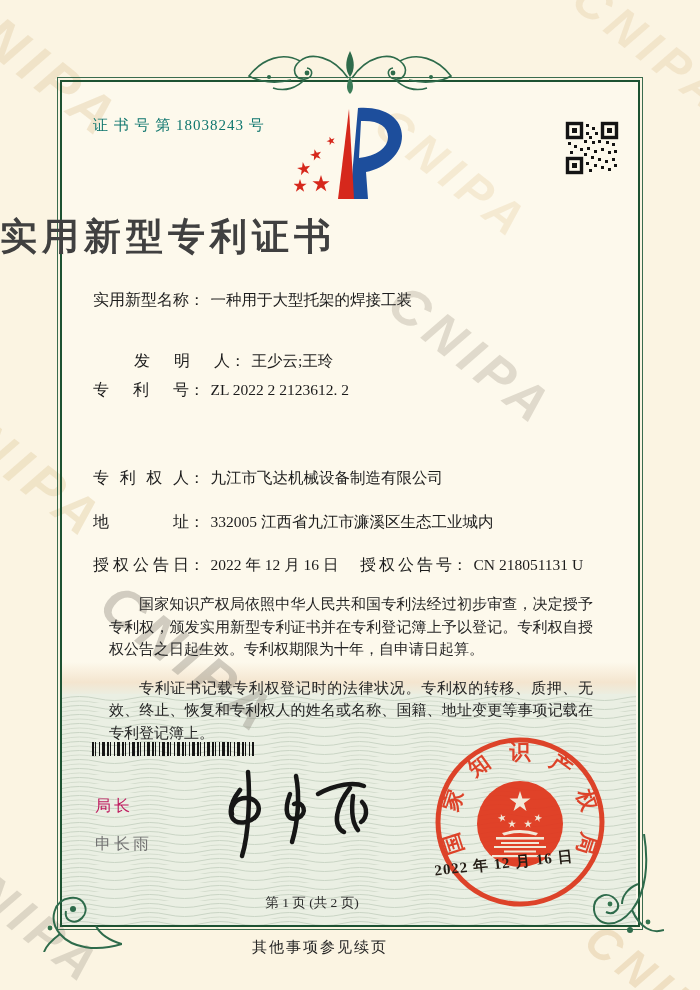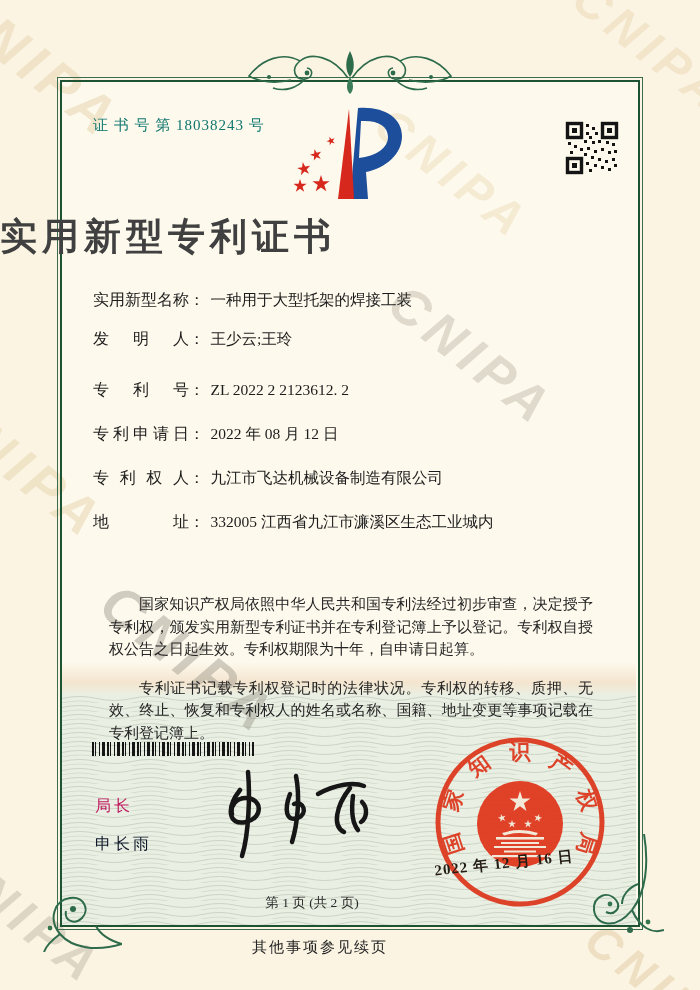--- a/index.html
+++ b/index.html
@@ -47,21 +47,21 @@
   .body-text{position:absolute;left:93px;top:577px;width:516px;z-index:3;
     font-size:15px;line-height:22.5px;text-align:justify;color:#242424;}
   .body-text p{margin:16px;text-indent:2em;}
 
   .barcode{position:absolute;left:92px;top:742px;width:162px;height:14px;z-index:3;
     background:repeating-linear-gradient(90deg,#161616 0 2px,transparent 2px 3px,#161616 3px 4px,transparent 4px 7px,#161616 7px 8px,transparent 8px 10px,#161616 10px 13px,transparent 13px 15px);}
 
   .director-title{position:absolute;left:95px;top:796px;z-index:3;font-size:16px;letter-spacing:3px;
     font-family:"Liberation Sans","DejaVu Sans",sans-serif;color:#be185d;}
   .director-name{position:absolute;left:95px;top:834px;z-index:3;font-size:16px;letter-spacing:3px;
-    font-family:"Liberation Sans","DejaVu Sans",sans-serif;color:#0f172a;}
+    font-family:"Liberation Sans","DejaVu Sans",sans-serif;color:#737373;}
   .signature{position:absolute;left:202px;top:760px;z-index:3;}
 
   .seal{position:absolute;left:428px;top:732px;z-index:4;opacity:.95;}
   .seal-date{position:absolute;left:434px;top:852px;width:180px;z-index:5;
     font-size:15px;font-weight:600;letter-spacing:1px;color:#241d16;transform:rotate(-6deg);}
 
   .page-num{position:absolute;left:0;top:894px;width:624px;text-align:center;z-index:3;font-size:13.5px;color:#2a2a2a;}
   .cont-note{position:absolute;left:0;top:938px;width:640px;text-align:center;z-index:3;font-size:15px;letter-spacing:2px;color:#242424;}
 </style>
 </head>
@@ -191,34 +191,37 @@
         <rect x="25" y="49" width="3" height="3"></rect>
         <rect x="50" y="44" width="3" height="3"></rect>
     </g>
   </svg>
 
   <div class="title">实用新型专利证书</div>
 
   <div class="field-row" style="top:290px;">
     <span class="flabel">实用新型名称</span><span class="fcolon">：</span><span class="fvalue">一种用于大型托架的焊接工装</span>
   </div>
-  <div class="field-row" style="top:329px;">
+  <div class="field-row" style="top:351px;margin-left:41px;">
     <span class="flabel">发明人</span><span class="fcolon">：</span><span class="fvalue">王少云;王玲</span>
   </div>
   <div class="field-row" style="top:380px;">
     <span class="flabel">专利号</span><span class="fcolon">：</span><span class="fvalue">ZL 2022 2 2123612. 2</span>
   </div>
-  <div class="field-row" style="top:424px;">
-    <span class="flabel">专利申请日</span><span class="fcolon">：</span><span class="fvalue">2022 年 08 月 12 日</span>
-  </div>
   <div class="field-row" style="top:468px;">
     <span class="flabel">专利权人</span><span class="fcolon">：</span><span class="fvalue">九江市飞达机械设备制造有限公司</span>
   </div>
   <div class="field-row" style="top:512px;">
     <span class="flabel">地址</span><span class="fcolon">：</span><span class="fvalue">332005 江西省九江市濂溪区生态工业城内</span>
+  </div>
+  <div class="field-row" style="top:555px;">
+    <span class="flabel">授权公告日</span><span class="fcolon">：</span><span class="fvalue">2022 年 12 月 16 日</span>
+    <span class="pair2">
+      <span class="flabel flabel5">授权公告号</span><span class="fcolon">：</span><span class="fvalue">CN 218051131 U</span>
+    </span>
   </div>
 
   <div class="body-text">
     <p>国家知识产权局依照中华人民共和国专利法经过初步审查，决定授予专利权，颁发实用新型专利证书并在专利登记簿上予以登记。专利权自授权公告之日起生效。专利权期限为十年，自申请日起算。</p>
     <p>专利证书记载专利权登记时的法律状况。专利权的转移、质押、无效、终止、恢复和专利权人的姓名或名称、国籍、地址变更等事项记载在专利登记簿上。</p>
   </div>
 
   <div class="barcode"></div>
 
   <div class="director-title">局长</div>

